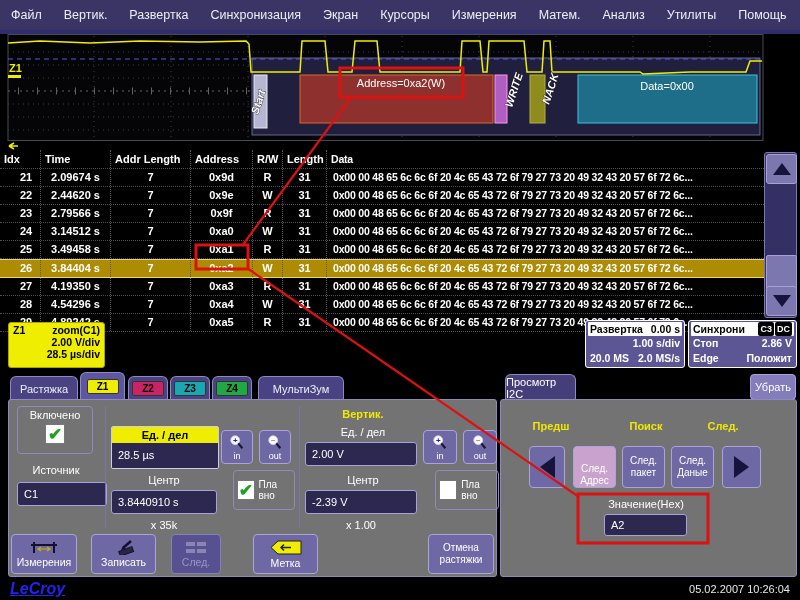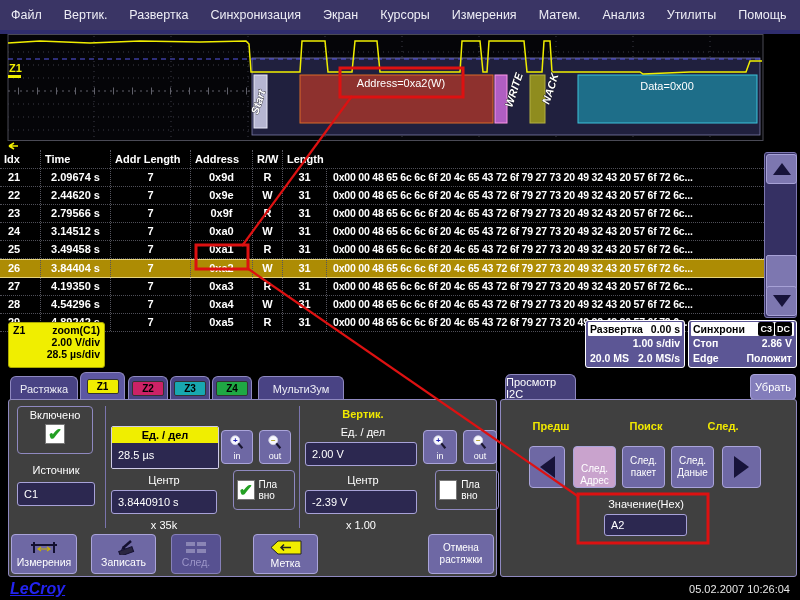--- a/index.html
+++ b/index.html
@@ -13,21 +13,21 @@
 
   
   #wave{left:0;top:30px;}
 
   
   #tablewrap{left:0;top:150px;width:766px;height:171px;background:#000;font-weight:bold;font-size:11px;}
   .trow,.thead{display:flex;height:17px;line-height:17px;border-bottom:1px dotted #4f4f58;}
   .thead{height:18px;line-height:18px;}
   .tc{border-left:1px dotted #55555e;box-sizing:border-box;overflow:hidden;white-space:nowrap;}
   .tc:first-child{border-left:none;}
-  .c0{width:40px;padding-left:8px;}
+  .c0{width:40px;padding-left:20px;}
   .c1{width:70px;text-align:center;}
   .c2{width:80px;text-align:center;}
   .c3{width:62px;text-align:center;}
   .c4{width:30px;text-align:center;}
   .c5{width:44px;text-align:center;}
   .c6{flex:1;padding-left:6px;font-size:10.5px;letter-spacing:-0.2px;}
   .thead .tc{text-align:left;padding-left:4px;}
   .trow.hl{background:#ad8c04;border-top:1px solid #e6d47e;border-bottom:1px solid #e6d47e;}
 
   
@@ -51,21 +51,21 @@
   #trdesc{left:688px;top:320px;width:109px;height:48px;}
 
   
   .tab{position:absolute;top:376px;height:24px;background:#494384;border:1px solid #8f89c0;border-bottom:none;
        border-radius:6px 6px 0 0;display:flex;align-items:center;justify-content:center;font-size:11px;color:#eeeef6;box-sizing:border-box;}
   .tab.sel{top:372px;height:28px;background:#5d57a2;}
   .zbadge{width:30px;height:13px;border:1px solid #333;border-radius:2px;color:#000;font-size:10px;font-weight:bold;
           display:flex;align-items:center;justify-content:center;}
 
   
-  .panel{background:#404040;border:1px solid #8f89c0;box-sizing:border-box;border-radius:3px;text-decoration:underline;}
+  .panel{background:#737373;border:1px solid #8f89c0;box-sizing:border-box;border-radius:3px;text-decoration:underline;}
   #lpanel{left:8px;top:399px;width:489px;height:178px;}
   #rpanel{left:500px;top:399px;width:297px;height:178px;}
   #i2ctab{left:505px;top:374px;width:71px;height:27px;background:#453f79;border:1px solid #8f89c0;border-bottom:none;
           border-radius:6px 6px 0 0;display:flex;align-items:center;justify-content:center;font-size:11px;box-sizing:border-box;}
   .ylab{color:#f0e800;font-size:11px;font-weight:bold;text-align:center;}
   .wlab{color:#fff;font-size:11px;text-align:center;}
   .field{background:#2c2850;border:1px solid #a8a2d8;border-radius:3px;color:#fff;font-size:11px;
          display:flex;align-items:center;padding-left:6px;box-sizing:border-box;}
   .grp{border:1px solid #8f89c0;border-radius:4px;box-sizing:border-box;}
   .btn{background:#6e68a4;border:1px solid #aaa4da;border-radius:4px;color:#fff;display:flex;align-items:center;
@@ -161,20 +161,21 @@
   </svg>
 
   <div id="tablewrap" class="abs">
     <div class="thead">
       <div class="tc c0">Idx</div>
       <div class="tc c1">Time</div>
       <div class="tc c2">Addr Length</div>
       <div class="tc c3">Address</div>
       <div class="tc c4">R/W</div>
       <div class="tc c5">Length</div>
+      <div class="tc c6">Data</div>
     </div>
     <div id="rows">
         <div class="trow">
           <div class="tc c0">21</div>
           <div class="tc c1">2.09674 s</div>
           <div class="tc c2">7</div>
           <div class="tc c3">0x9d</div>
           <div class="tc c4">R</div>
           <div class="tc c5">31</div>
           <div class="tc c6">0x00 00 48 65 6c 6c 6f 20 4c 65 43 72 6f 79 27 73 20 49 32 43 20 57 6f 72 6c...</div>
@@ -325,21 +326,21 @@
     </div>
 
   <div id="lpanel" class="abs panel">
     <div class="abs grp" style="left:8px;top:6px;width:76px;height:48px;">
       <div class="wlab" style="margin-top:2px;">Включено</div>
       <div class="cb" style="margin:3px auto 0;">
           <span class="chk">✔</span>
         </div>
     </div>
     <div class="abs wlab" style="left:8px;top:64px;width:78px;">Источник</div>
-    <div class="abs field" style="left:8px;top:82px;width:78px;height:24px;">C1</div>
+    <div class="abs field" style="left:8px;top:82px;width:90px;height:24px;">C1</div>
 
     <div class="abs divider" style="left:96px;top:6px;height:122px;"></div>
 
     <div class="abs unitgrp" style="left:102px;top:26px;width:106px;">
       <div class="unithdr">Ед. / дел</div>
       <div class="unitval">28.5 µs</div>
     </div>
     <div class="abs btn col" style="left:212px;top:30px;width:32px;height:34px;">
       <svg width="18" height="16" viewBox="0 0 20 18">
           <circle cx="8" cy="7" r="5" fill="#f8f8ff" stroke="#cfcfe0"></circle>

